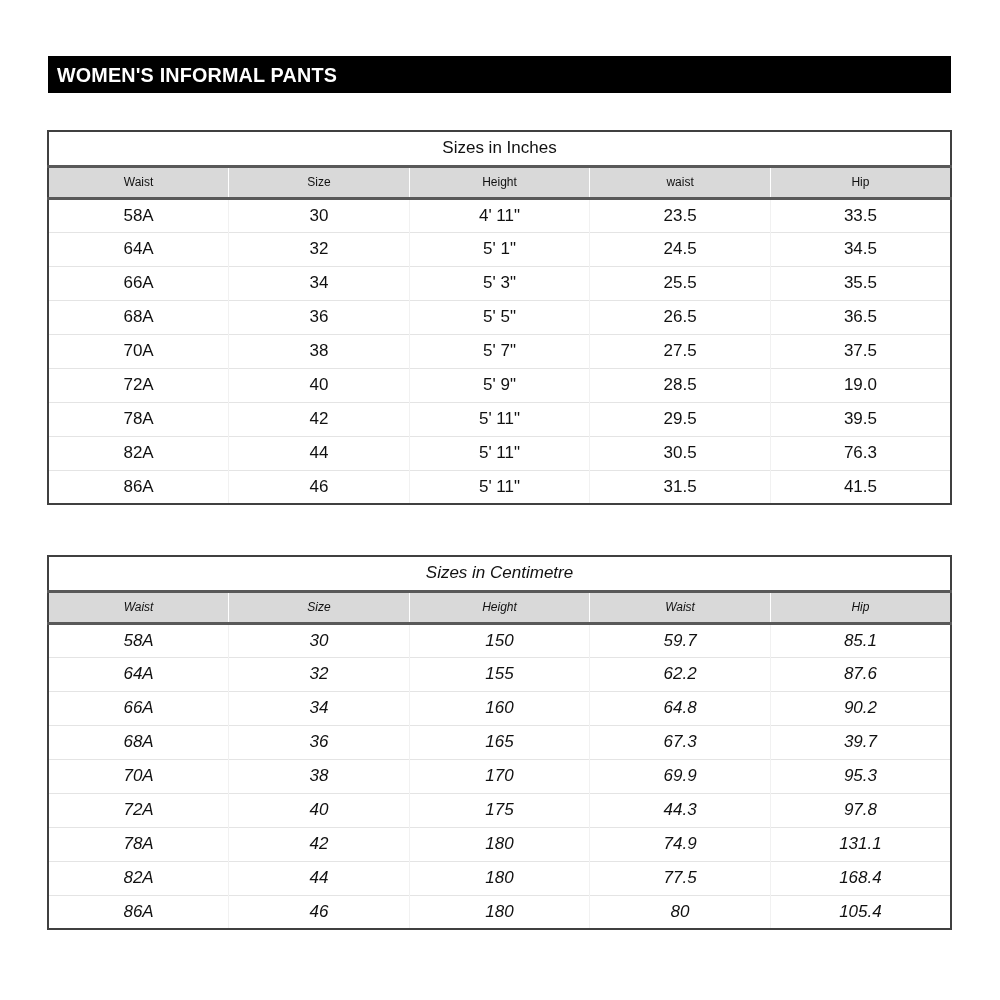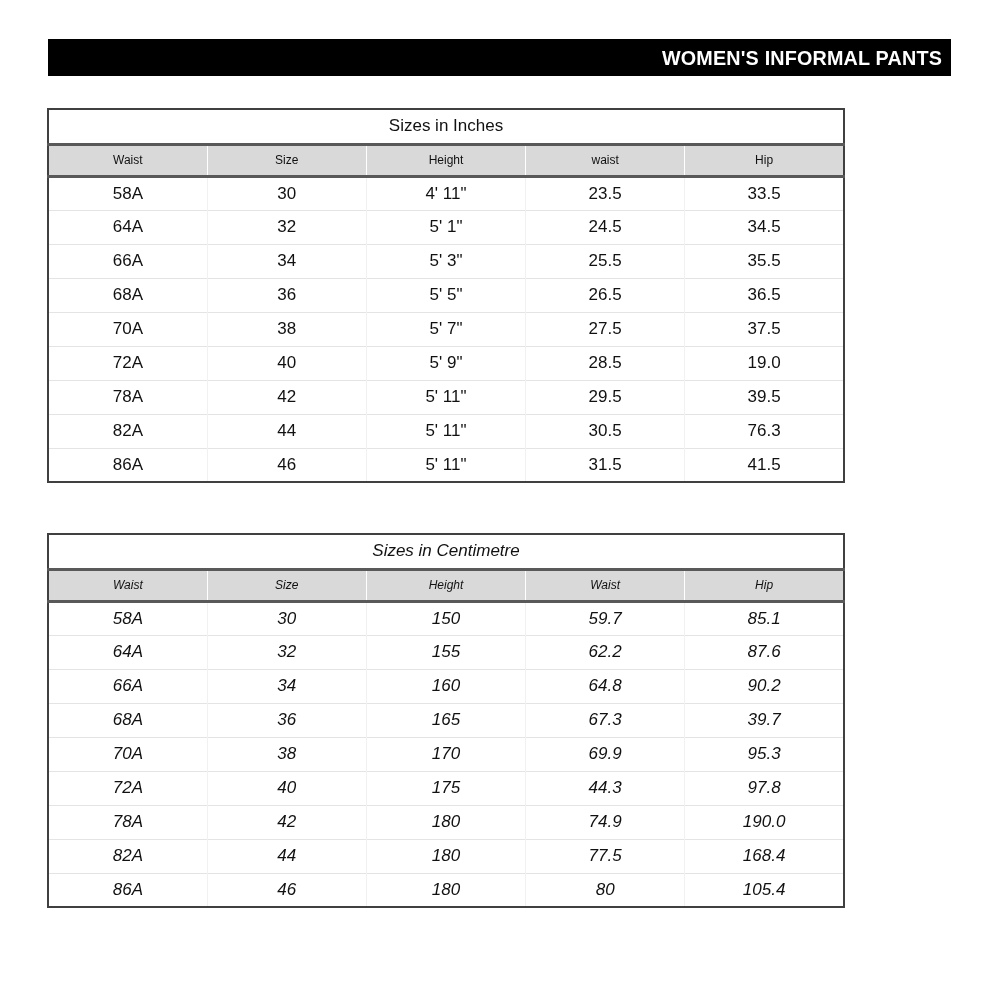--- a/index.html
+++ b/index.html
@@ -12,45 +12,46 @@
   .page {
     position: relative;
     width: 1000px;
     height: 1000px;
     background: #ffffff;
     overflow: hidden;
   }
   .banner {
     position: absolute;
     left: 48px;
-    top: 39px;
+    top: 56px;
     width: 903px;
     height: 37px;
     background: #000000;
     color: #ffffff;
     display: flex;
     align-items: center;
-    justify-content: flex-end;
+    justify-content: flex-start;
   }
   .banner .banner-text {
     display: inline-block;
     font-size: 21px;
     font-weight: 700;
     letter-spacing: 0.2px;
     transform: scaleX(0.94);
     transform-origin: center;
     white-space: nowrap;
   }
   .size-table {
     position: absolute;
     left: 47px;
-    width: 798px;
+    width: 905px;
     border-collapse: collapse;
     table-layout: fixed;
     background: #ffffff;
+    margin-top: 22px;
   }
   .size-table.inches { top: 108px; }
   .size-table.centimetre { top: 533px; font-style: italic; }
   .size-table, .size-table tr, .size-table td, .size-table th {
     box-sizing: border-box;
   }
   .size-table {
     border: 2px solid #404040;
   }
   .size-table td, .size-table th {
@@ -223,21 +224,21 @@
           <td>40</td>
           <td>175</td>
           <td>44.3</td>
           <td>97.8</td>
         </tr>
         <tr class="data-row">
           <td>78A</td>
           <td>42</td>
           <td>180</td>
           <td>74.9</td>
-          <td>190.0</td>
+          <td>131.1</td>
         </tr>
         <tr class="data-row">
           <td>82A</td>
           <td>44</td>
           <td>180</td>
           <td>77.5</td>
           <td>168.4</td>
         </tr>
         <tr class="data-row">
           <td>86A</td>

